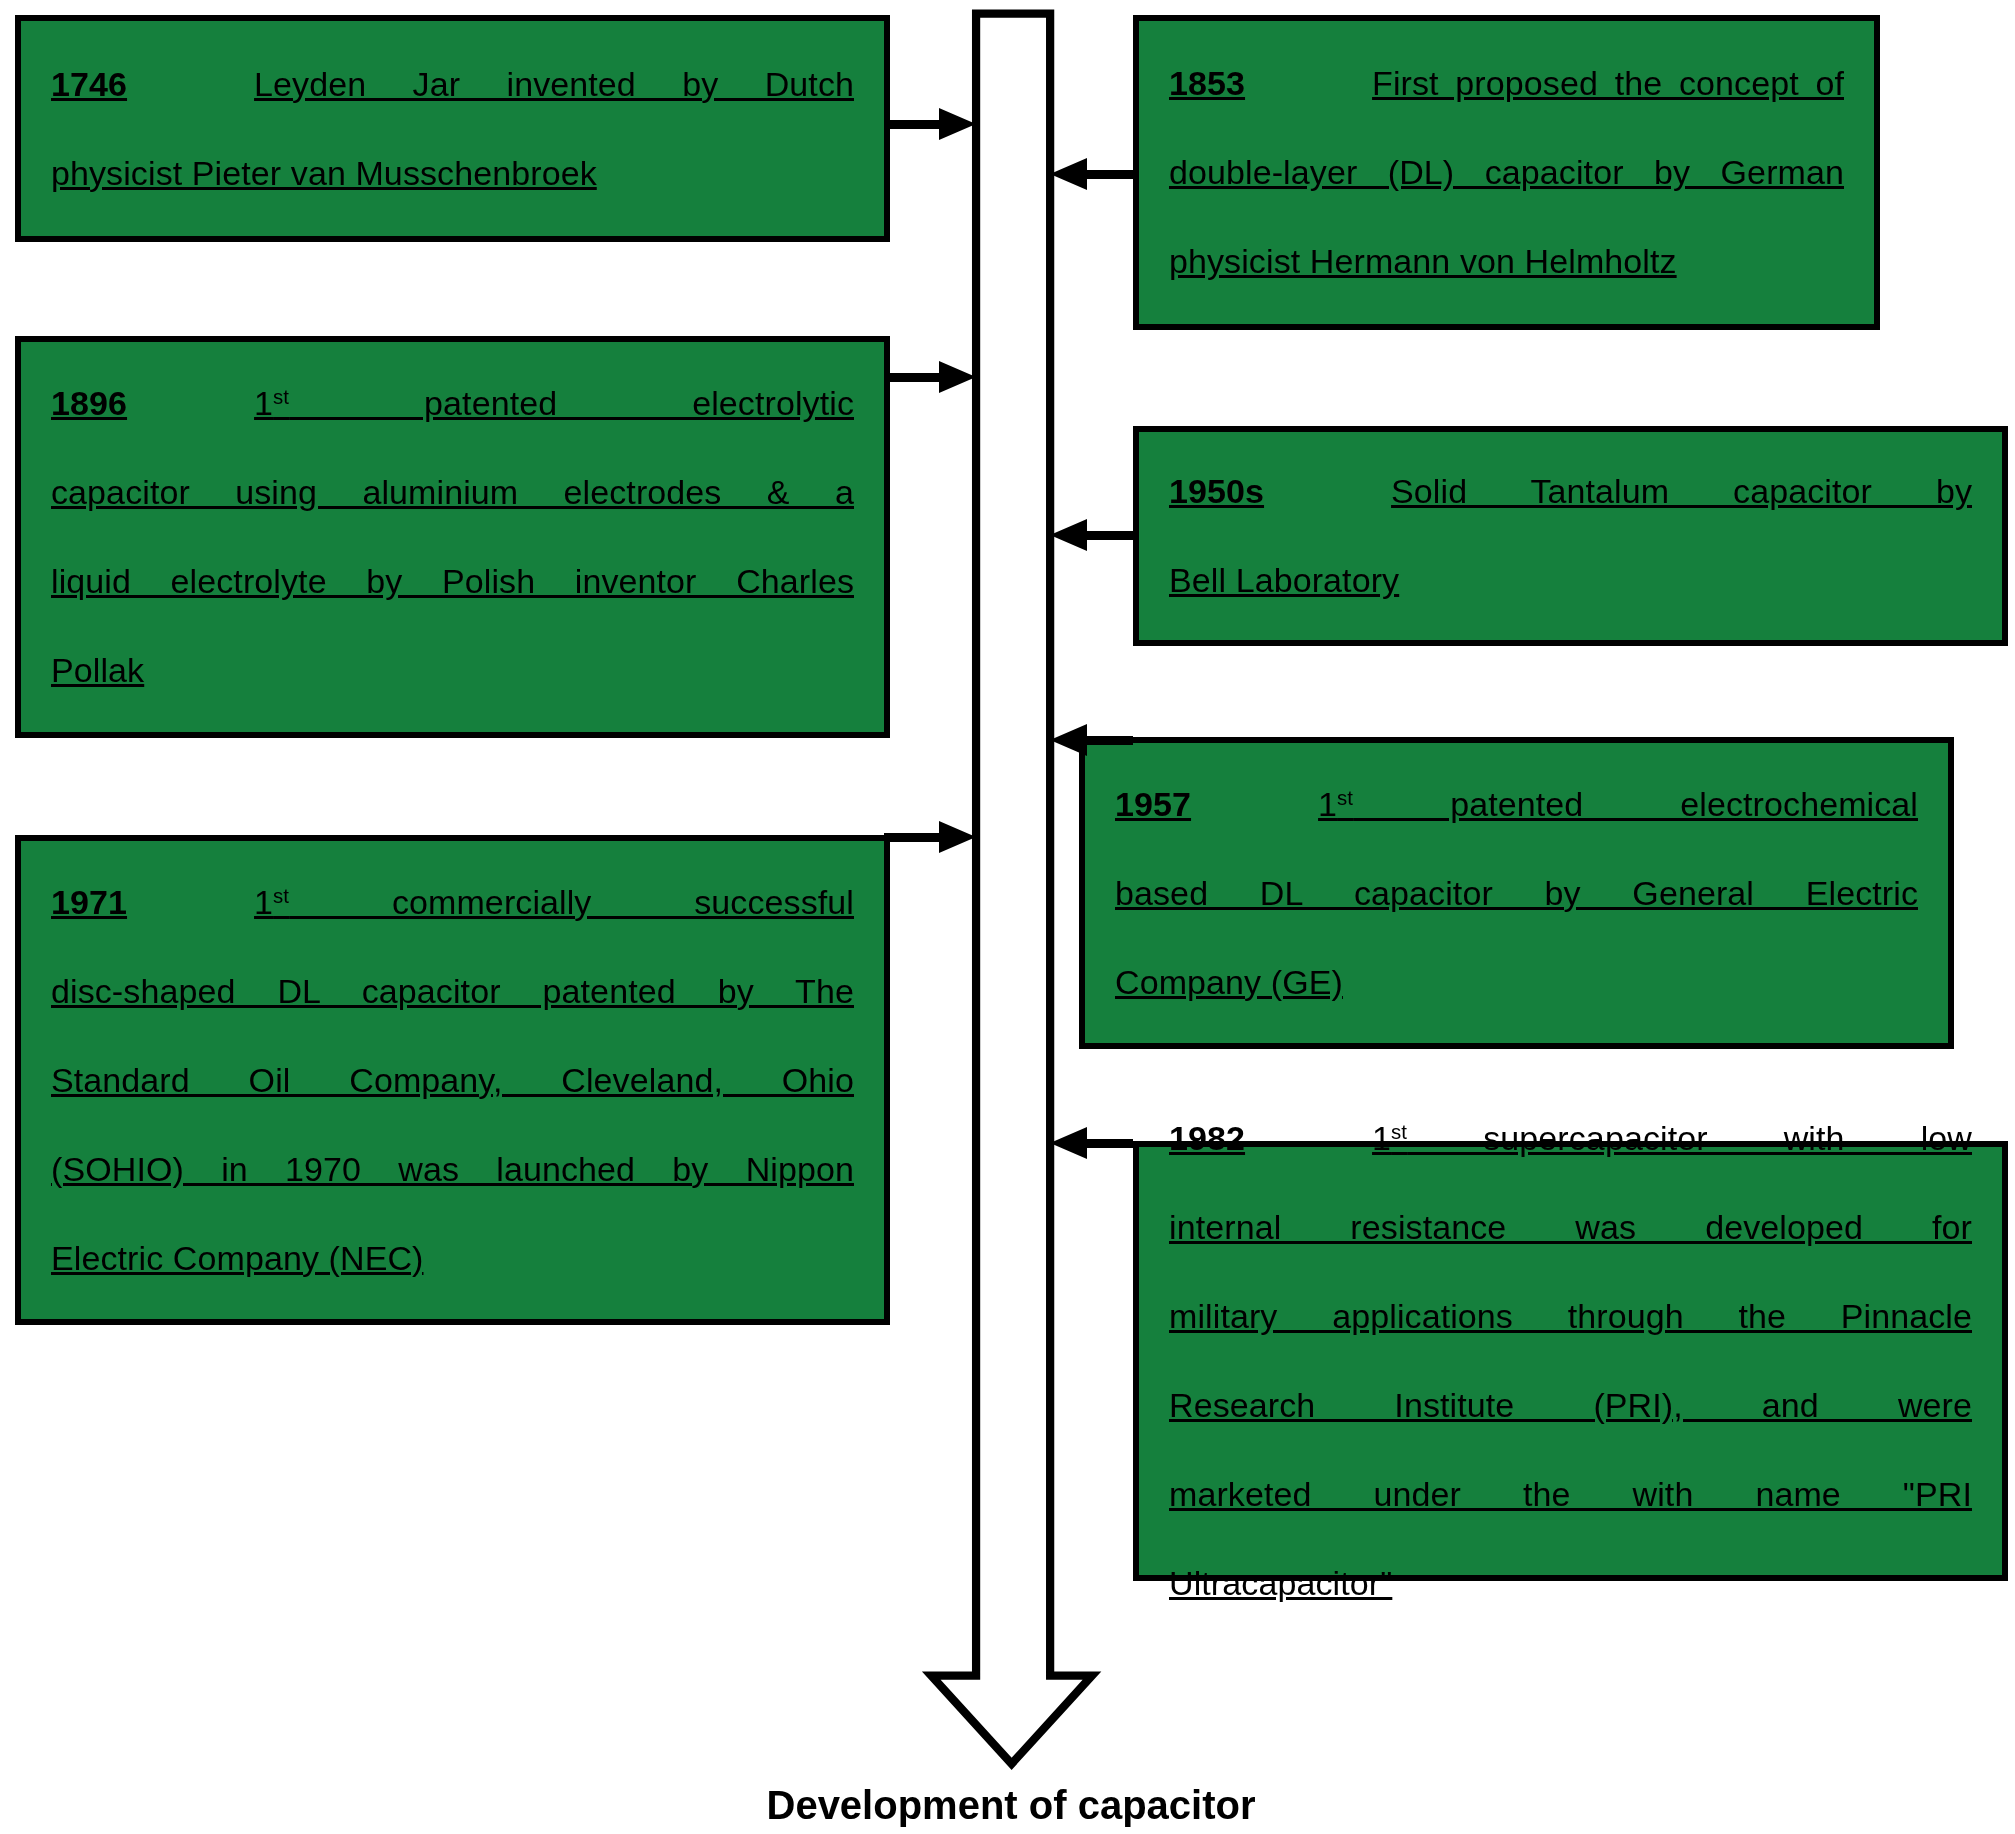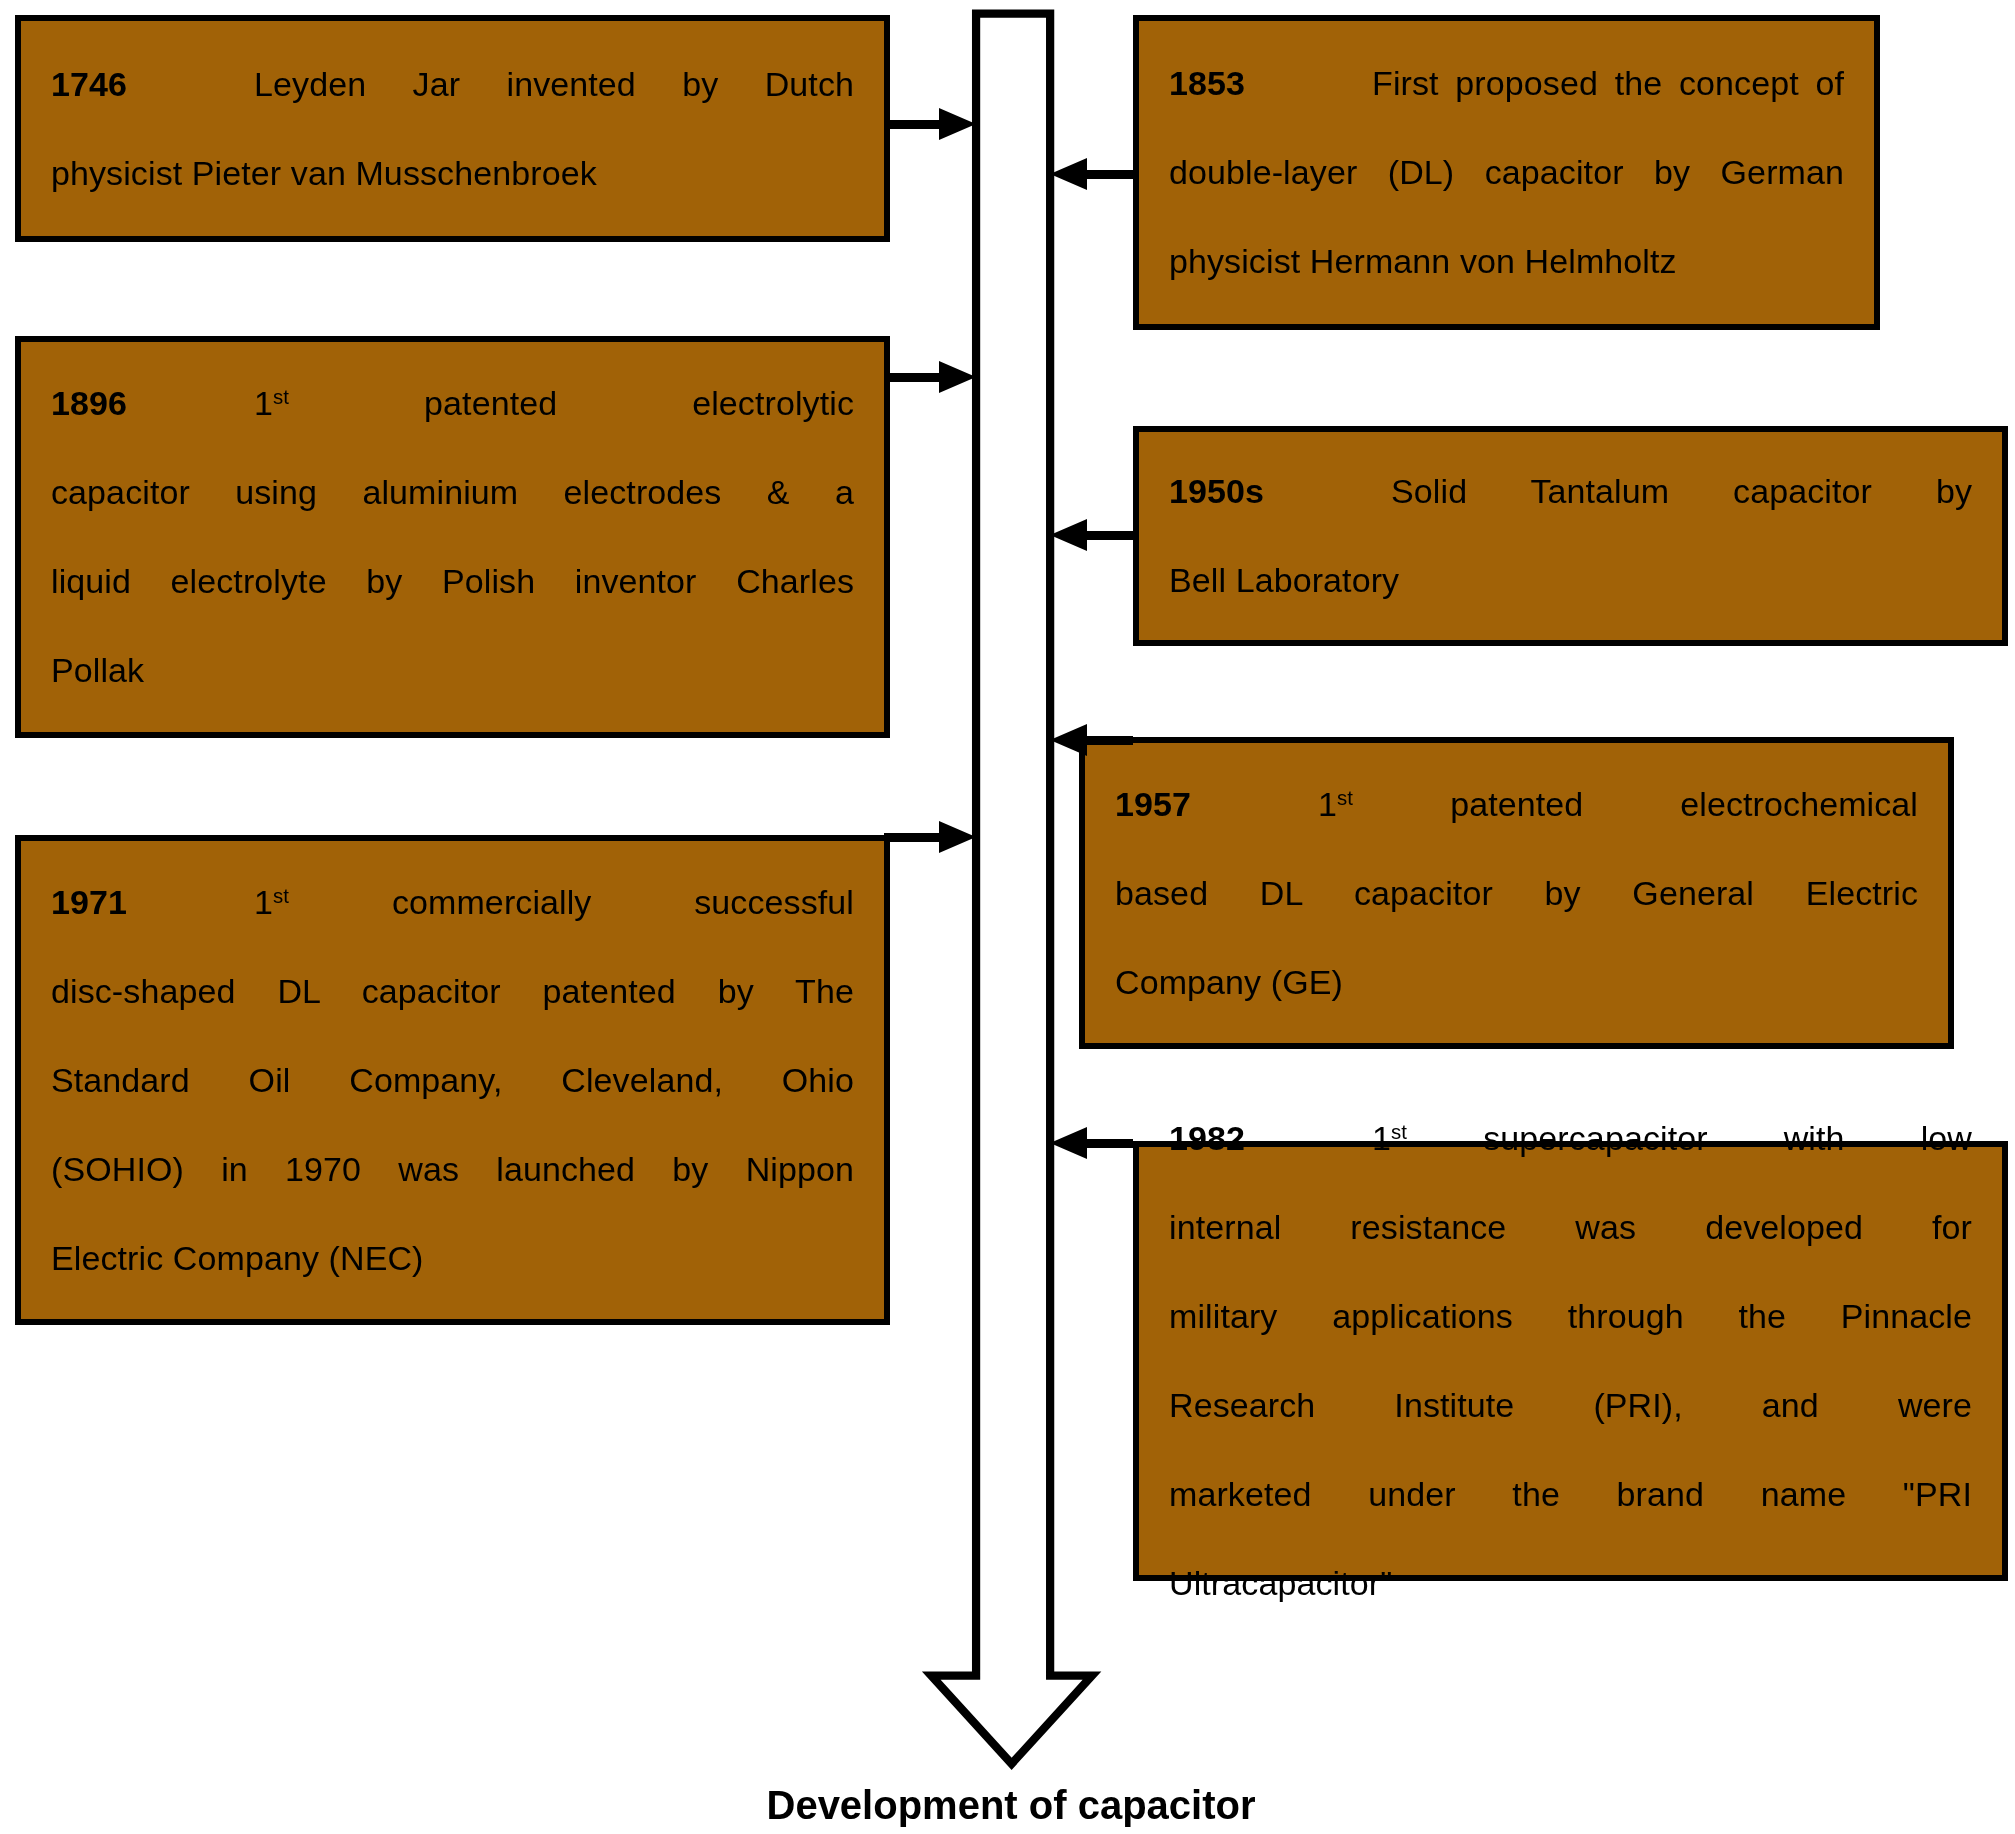--- a/index.html
+++ b/index.html
@@ -23,28 +23,29 @@
     left: 0; top: 0;
     width: 2015px; height: 1835px;
     z-index: 1;
   }
 
   
   .event-box {
     position: absolute;
     box-sizing: border-box;
     border: 6px solid #000000;
-    background: #a16207;
+    background: #15803d;
     padding: 0 30px;
     display: flex;
     flex-direction: column;
     justify-content: center;
     z-index: 2;
     font-size: 34px;
     letter-spacing: 0.1px;
+    text-decoration: underline;
   }
   .event-box .line {
     display: block;
     height: 89px;
     line-height: 89px;
     white-space: normal;
     overflow: visible;
   }
   .event-box .line.just {
     text-align: justify;
@@ -160,21 +161,21 @@
   <div class="event-box" id="box-1957">
       <div class="line just"><span class="year">1957</span><span class="tab"></span>1<sup>st</sup> patented electrochemical</div>
       <div class="line just">based DL capacitor by General Electric</div>
       <div class="line last">Company (GE)</div>
     </div>
   <div class="event-box" id="box-1982">
       <div class="line just"><span class="year">1982</span><span class="tab"></span>1<sup>st</sup> supercapacitor with low</div>
       <div class="line just">internal resistance was developed for</div>
       <div class="line just">military applications through the Pinnacle</div>
       <div class="line just">Research Institute (PRI), and were</div>
-      <div class="line just">marketed under the brand name "PRI</div>
+      <div class="line just">marketed under the with name "PRI</div>
       <div class="line last">Ultracapacitor"</div>
     </div>
 
   <div class="connector to-right" id="conn-1746">
     <div class="bar"></div>
     <div class="head"></div>
   </div>
   <div class="connector to-right" id="conn-1896">
     <div class="bar"></div>
     <div class="head"></div>

